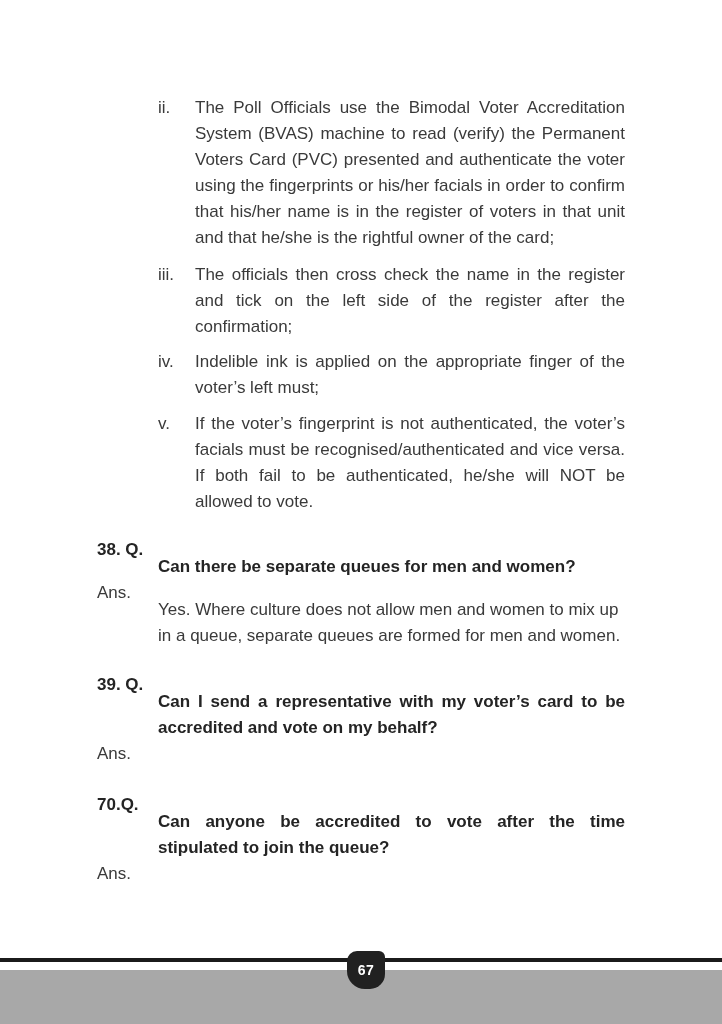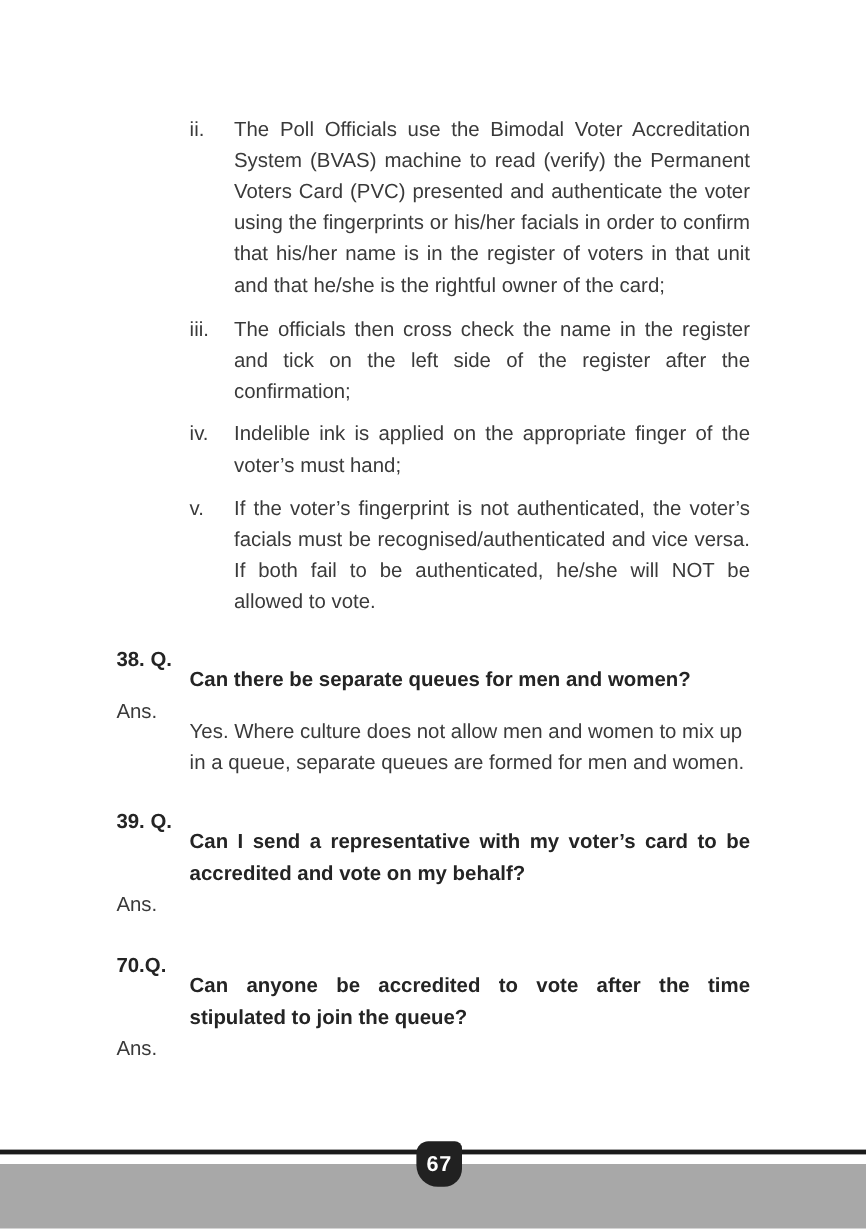--- a/index.html
+++ b/index.html
@@ -61,21 +61,21 @@
     width: 38px;
     height: 38px;
     background: #212121;
     border-radius: 10px 6px 15px 18px;
     z-index: 2;
     display: flex;
     align-items: center;
     justify-content: center;
     color: #ffffff;
     font-weight: bold;
-    font-size: 18px;
+    font-size: 14px;
     letter-spacing: 0.5px;
   }
 </style>
 </head>
 <body>
 
 <div class="page">
   <div class="content">
 
     <div class="roman-item mb-ii">
@@ -83,21 +83,21 @@
       <div class="roman-text">The Poll Officials use the Bimodal Voter Accreditation System (BVAS) machine to read (verify) the Permanent Voters Card (PVC) presented and authenticate the voter using the fingerprints or his/her facials in order to confirm that his/her name is in the register of voters in that unit and that he/she is the rightful owner of the card;</div>
     </div>
 
     <div class="roman-item mb-iii">
       <div class="roman-marker">iii.</div>
       <div class="roman-text">The officials then cross check the name in the register and tick on the left side of the register after the confirmation;</div>
     </div>
 
     <div class="roman-item mb-iv">
       <div class="roman-marker">iv.</div>
-      <div class="roman-text">Indelible ink is applied on the appropriate finger of the voter’s must hand;</div>
+      <div class="roman-text">Indelible ink is applied on the appropriate finger of the voter’s left must;</div>
     </div>
 
     <div class="roman-item mb-v">
       <div class="roman-marker">v.</div>
       <div class="roman-text">If the voter’s fingerprint is not authenticated, the voter’s facials must be recognised/authenticated and vice versa. If both fail to be authenticated, he/she will NOT be allowed to vote.</div>
     </div>
 
     <div class="qa-block-38">
       <div class="qa-row">
         <div class="qa-label bold">38. Q.</div>

